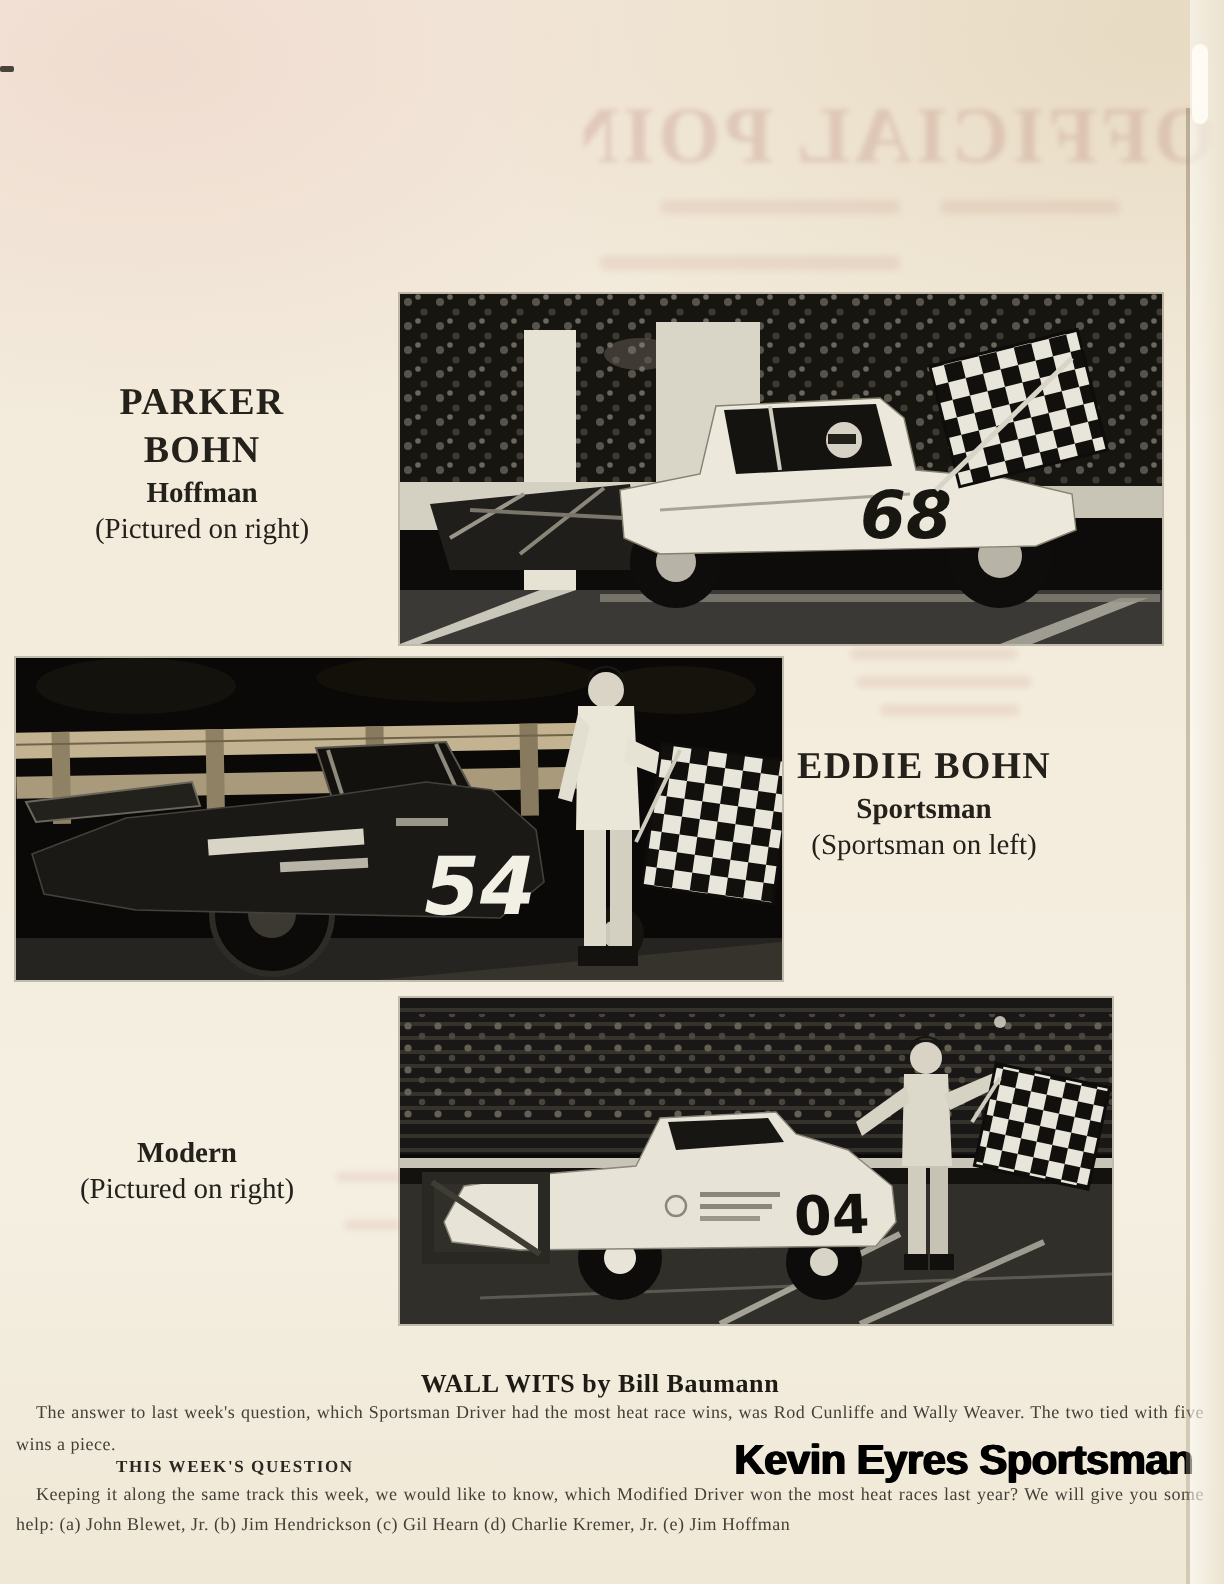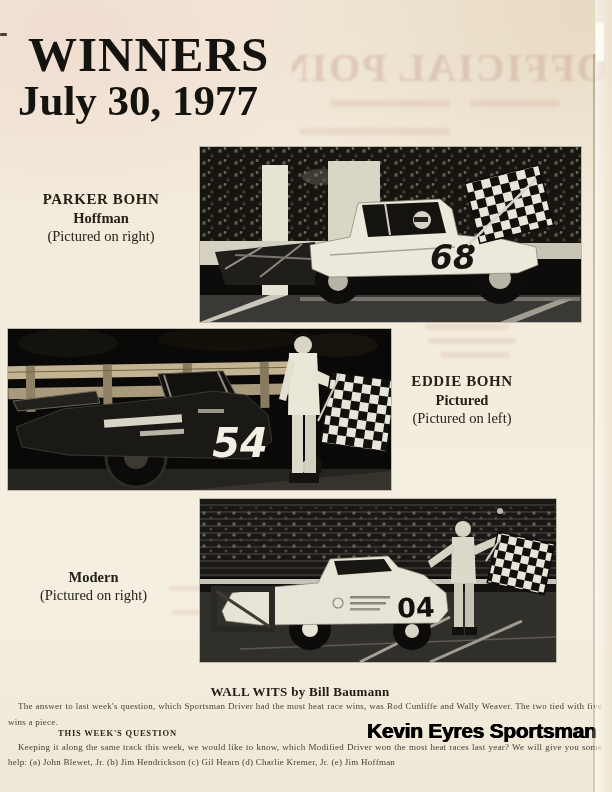--- a/index.html
+++ b/index.html
@@ -26,21 +26,21 @@
   }
   .smudge{position:absolute;background:rgba(190,130,118,0.16);border-radius:3px;filter:blur(1.5px);}
 
   
   .title-block{position:absolute;left:18px;top:30px;color:#15130f;}
   .title-main{font-size:49px;font-weight:700;letter-spacing:1px;line-height:1.0;padding-left:10px;margin:0;}
   .title-date{font-size:43px;font-weight:700;letter-spacing:0px;line-height:1.0;margin:0;}
 
   
   .winner-label{position:absolute;text-align:center;color:#24211b;}
-  .winner-name{font-size:15px;font-weight:700;letter-spacing:0.6px;line-height:1.25;}
+  .winner-name{font-size:19px;font-weight:700;letter-spacing:0.6px;line-height:1.25;}
   .winner-class{font-size:14.5px;font-weight:700;line-height:1.25;}
   .winner-note{font-size:14.5px;font-weight:400;line-height:1.3;font-family:Liberation Serif, serif;}
   .label-1{left:35px;top:190px;width:132px;}
   .label-2{left:396px;top:372px;width:132px;}
   .label-3{left:25px;top:568px;width:137px;}
 
   .photo{position:absolute;display:block;box-shadow:0 0 0 1px rgba(40,35,25,0.25);}
   .photo-1{left:200px;top:147px;}
   .photo-2{left:8px;top:329px;}
   .photo-3{left:200px;top:499px;}
@@ -63,24 +63,20 @@
   <div class="smudge" style="left:470px;top:100px;width:90px;height:7px;"></div>
   <div class="smudge" style="left:300px;top:128px;width:150px;height:7px;"></div>
   <div class="smudge" style="left:430px;top:310px;width:92px;height:6px;"></div>
   <div class="smudge" style="left:425px;top:324px;width:84px;height:6px;"></div>
   <div class="smudge" style="left:428px;top:338px;width:88px;height:6px;"></div>
   <div class="smudge" style="left:440px;top:352px;width:70px;height:6px;"></div>
   <div class="smudge" style="left:168px;top:586px;width:34px;height:5px;"></div>
   <div class="smudge" style="left:172px;top:610px;width:28px;height:5px;"></div>
   <div class="speck" style="left:0px;top:33px;width:7px;height:3px;"></div>
 
-  <div class="title-block">
-    <div class="title-main">WINNERS</div>
-    <div class="title-date">July 30, 1977</div>
-  </div>
 
   <div class="winner-label label-1">
     <div class="winner-name">PARKER BOHN</div>
     <div class="winner-class">Hoffman</div>
     <div class="winner-note">(Pictured on right)</div>
   </div>
 
   <svg class="photo photo-1" width="381" height="175" viewBox="0 0 381 175">
     <defs>
       <pattern id="crowd1" width="16" height="12" patternUnits="userSpaceOnUse">
@@ -180,22 +176,22 @@
       <rect x="296" y="144" width="15" height="10" fill="#14120e"></rect>
     </g>
     <g transform="rotate(8 345 80)">
       <rect x="318" y="46" width="66" height="72" fill="url(#chk2)" stroke="#0e0d0b" stroke-width="1.5"></rect>
     </g>
     <line x1="310" y1="92" x2="332" y2="46" stroke="#cfccbe" stroke-width="2"></line>
   </svg>
 
   <div class="winner-label label-2">
     <div class="winner-name">EDDIE BOHN</div>
-    <div class="winner-class">Pictured</div>
-    <div class="winner-note">(Pictured on left)</div>
+    <div class="winner-class">Sportsman</div>
+    <div class="winner-note">(Sportsman on left)</div>
   </div>
 
   <div class="winner-label label-3">
     <div class="winner-class">Modern</div>
     <div class="winner-note">(Pictured on right)</div>
   </div>
 
   <svg class="photo photo-3" width="356" height="163" viewBox="0 0 356 163">
     <defs>
       <pattern id="stand3" width="10" height="7" patternUnits="userSpaceOnUse">

